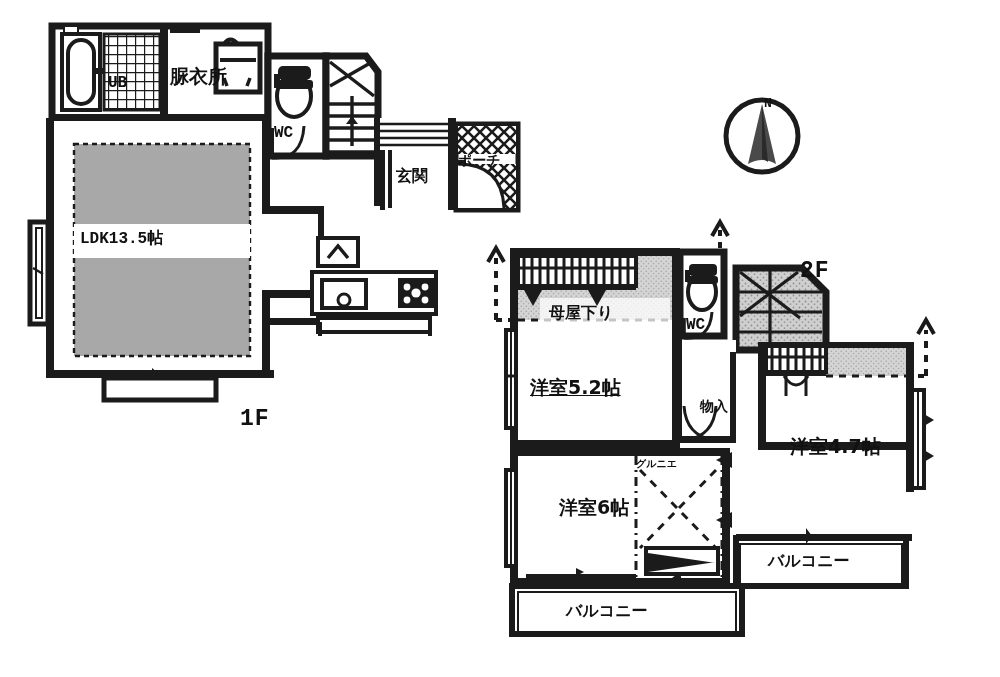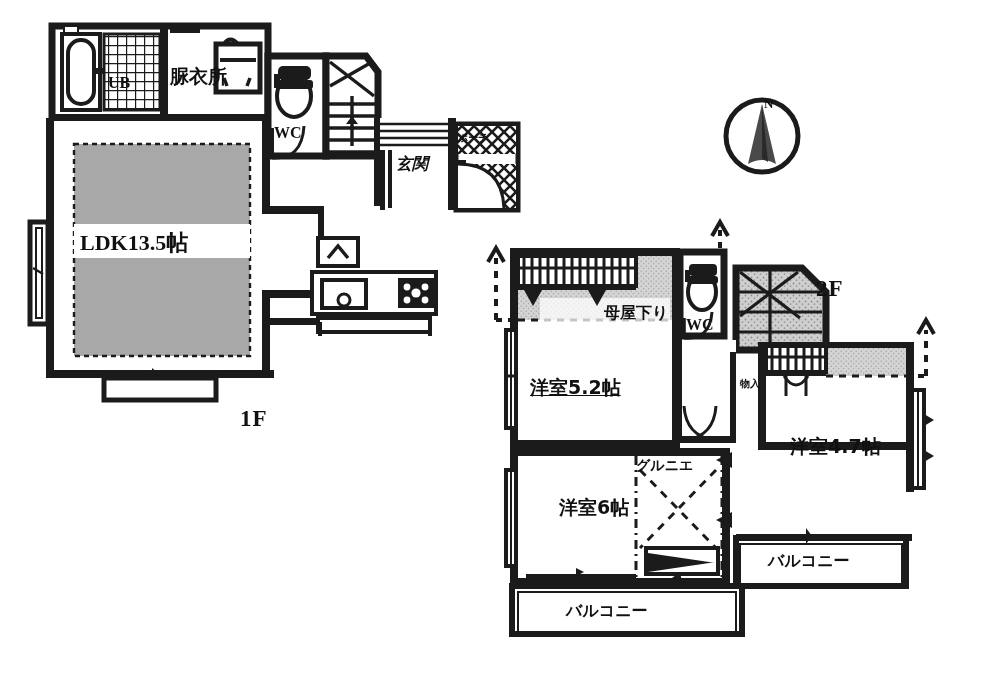--- a/index.html
+++ b/index.html
@@ -1,27 +1,27 @@
 <!DOCTYPE html>
 <html><head>
 <meta charset="utf-8">
 <style>
   html,body{margin:0;padding:0;background:#ffffff;}
   body{width:1000px;height:677px;position:relative;overflow:hidden;
        font-family:"Liberation Sans","DejaVu Sans",sans-serif;color:#111;}
   #plan{position:absolute;left:0;top:0;width:1000px;height:677px;}
   .lbl{position:absolute;white-space:nowrap;font-weight:bold;color:#111;
-       font-family:Liberation Serif, serif;}
+       font-family:Liberation Mono, monospace;}
   .lbl.jp{font-family:"DejaVu Sans",sans-serif;}
   .floor-tag{font-size:23px;font-weight:bold;letter-spacing:1px;}
-  .room-big{font-size:22px;font-weight:bold;}
+  .room-big{font-size:16px;font-weight:bold;}
   .room-med{font-size:19px;font-weight:bold;}
   .room-sm{font-size:16px;font-weight:bold;}
-  .room-xs{font-size:10px;font-weight:bold;}
-  .tiny{font-size:14px;font-weight:bold;}
+  .room-xs{font-size:14px;font-weight:bold;margin-top:21px;}
+  .tiny{font-size:10px;font-weight:bold;}
 </style>
 </head>
 <body>
 
 <svg id="plan" viewBox="0 0 1000 677">
   <defs>
     <pattern id="tileHatch" width="12" height="12" patternUnits="userSpaceOnUse">
       <rect width="12" height="12" fill="#ffffff"></rect>
       <path d="M0,0 L12,12 M12,0 L0,12" stroke="#1b1b1b" stroke-width="2.6"></path>
     </pattern>
@@ -343,28 +343,28 @@
     <circle cx="762" cy="136" r="36" fill="#ffffff" stroke="#1b1b1b" stroke-width="5"></circle>
     <path d="M762,104 L776,164 Q762,156 748,164 Z" fill="#4a4a4a"></path>
     <path d="M762,104 L768,162 Q762,158 762,160 Z" fill="#2a2a2a"></path>
   </g>
 </svg>
 
 <div class="lbl room-sm" style="left:108px;top:74px;">UB</div>
 <div class="lbl room-med jp" style="left:170px;top:64px;">脲衣所</div>
 <div class="lbl room-sm" style="left:274px;top:124px;">WC</div>
 <div class="lbl room-big" style="left:80px;top:228px;">LDK13.5帖</div>
-<div class="lbl room-sm jp" style="left:396px;top:154px;font-style:italic;">玄関</div>
+<div class="lbl room-sm jp" style="left:396px;top:166px;">玄関</div>
 <div class="lbl room-xs jp" style="left:458px;top:131px;">ポーチ</div>
 <div class="lbl floor-tag" style="left:240px;top:406px;">1F</div>
 
-<div class="lbl floor-tag" style="left:800px;top:276px;margin-left:16px;">2F</div>
-<div class="lbl room-sm jp" style="left:604px;top:303px;">母屋下り</div>
+<div class="lbl floor-tag" style="left:800px;top:258px;">2F</div>
+<div class="lbl room-sm jp" style="left:549px;top:303px;">母屋下り</div>
 <div class="lbl room-med jp" style="left:530px;top:375px;text-decoration:underline;">洋室5.2帖</div>
 <div class="lbl room-sm" style="left:686px;top:316px;">WC</div>
-<div class="lbl room-xs jp" style="left:740px;top:377px;">物入</div>
+<div class="lbl room-xs jp" style="left:700px;top:377px;">物入</div>
 <div class="lbl room-med jp" style="left:790px;top:434px;">洋室4.7帖</div>
 <div class="lbl room-med jp" style="left:559px;top:495px;">洋室6帖</div>
 <div class="lbl tiny jp" style="left:636px;top:457px;">グルニエ</div>
 <div class="lbl room-sm jp" style="left:768px;top:551px;">バルコニー</div>
 <div class="lbl room-sm jp" style="left:566px;top:601px;">バルコニー</div>
 
 <div class="lbl" style="left:764px;top:96px;font-size:13px;">N</div>
 
 </body></html>

